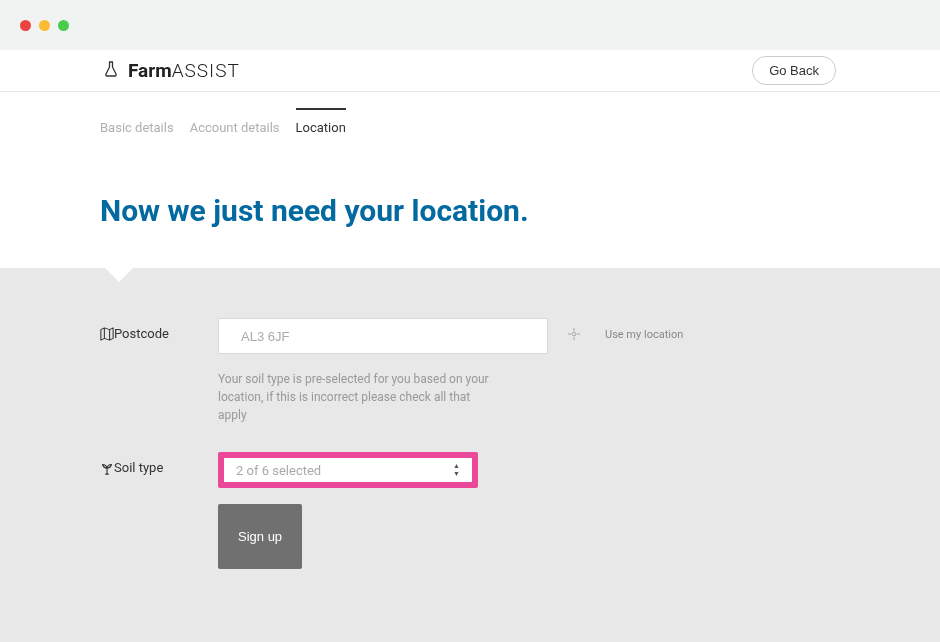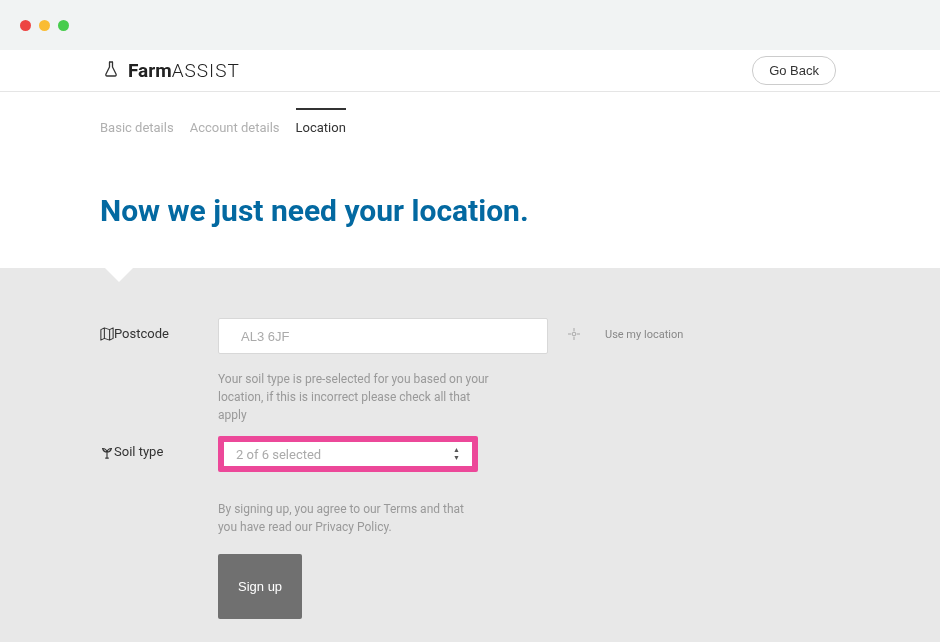--- a/index.html
+++ b/index.html
@@ -205,21 +205,21 @@
       font-size: 7px;
       line-height: 1;
       color: #555;
     }
     
     .helper-text {
       font-size: 12px;
       color: #999;
       line-height: 1.5;
       margin-left: 118px;
-      margin-bottom: 12px;
+      margin-bottom: 28px;
       max-width: 280px;
     }
     
     .terms-text {
       font-size: 12px;
       color: #999;
       line-height: 1.5;
       margin-left: 118px;
       margin-top: 28px;
       margin-bottom: 18px;
@@ -321,19 +321,18 @@
           <span>2 of 6 selected</span>
           <span class="select-arrows">
             <span>▲</span>
             <span>▼</span>
           </span>
         </div>
       </div>
     </div>
   </div>
   
-  <div class="terms-text">By signing up, you agree to our Terms and that you have read our Privacy Policy.</div>
   
   <button class="signup-btn">Sign up</button>
   
   
   
 </div>
 
 </body></html>

